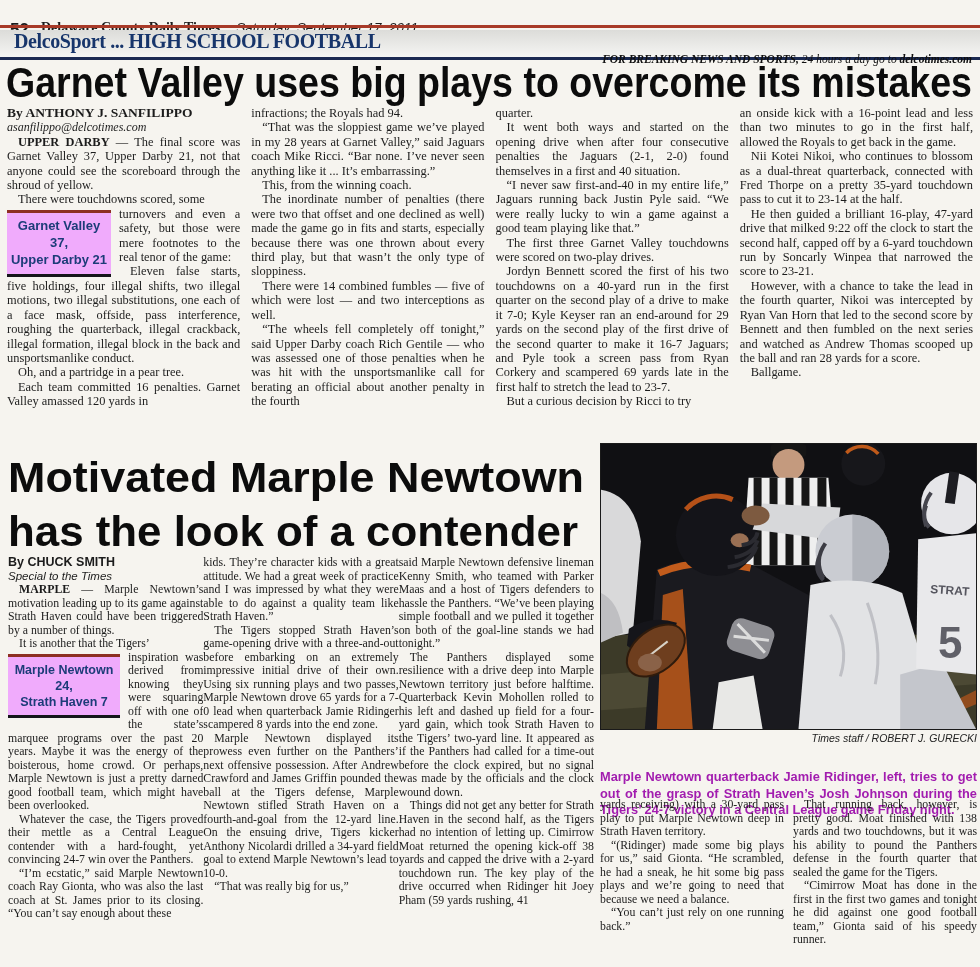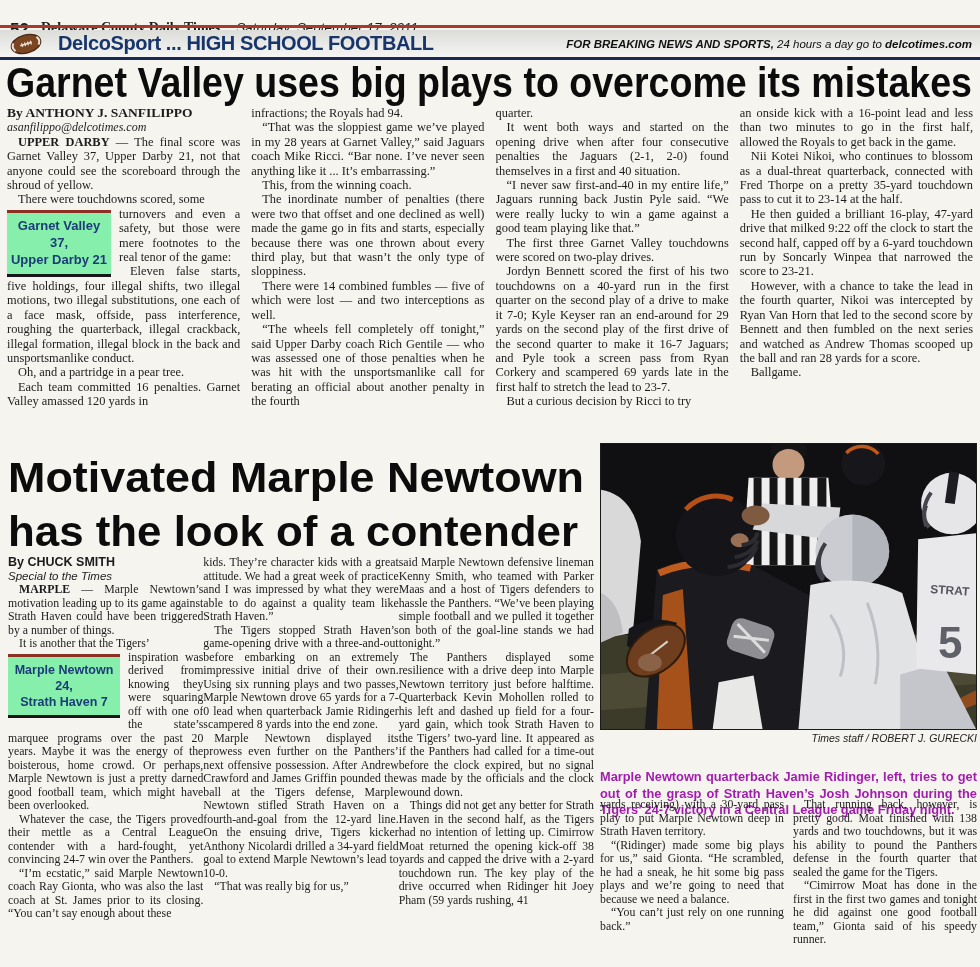--- a/index.html
+++ b/index.html
@@ -11,21 +11,21 @@
   .phead{position:absolute;top:20px;left:10px;right:10px;height:20px;display:flex;align-items:flex-start;
          font-family:"Liberation Sans",sans-serif;}
   .pnum{font-size:17px;font-weight:bold;}
   .mast{font-size:14px;font-weight:bold;margin-left:12px;font-family:Liberation Serif, serif;}
   .pdate{font-size:13.5px;font-style:italic;margin-left:16px;}
   .redrule{position:absolute;top:25px;left:0;width:980px;height:3px;background:#a83a28;}
 
   
   .banner{position:absolute;top:30px;left:0;width:980px;height:27px;
           background:linear-gradient(#dcdcd9,#f5f5f3);border-bottom:3px solid #1b2a52;
-          display:flex;align-items:center;font-family:Liberation Sans, sans-serif;}
+          display:flex;font-family:Liberation Serif, serif;flex-direction:column;}
   .bantitle{color:#17356b;font-weight:bold;font-size:20px;letter-spacing:-0.4px;margin-left:14px;}
   .bantag{margin-left:auto;margin-right:8px;font-style:italic;font-size:11.5px;color:#111;}
   .bantag b{font-weight:800;}
   .fball{margin-left:8px;width:36px;height:24px;}
 
   
   .h1wrap{position:absolute;top:59px;left:4px;}
   .h2wrap{position:absolute;top:451px;left:6px;}
   svg text.head{font-family:"Liberation Sans",sans-serif;font-weight:bold;fill:#0c0c0c;}
 
@@ -34,21 +34,21 @@
   .col{flex:1;overflow:hidden;text-align:justify;}
   .a1 .col{font-size:12.4px;line-height:14.4px;}
   .a2 .col{font-size:11.8px;line-height:13.5px;}
   .col p{margin:0;}
   .col p.ind{text-indent:11px;}
   .byline1{font-family:"Liberation Serif",serif;font-weight:bold;font-size:13.5px;text-indent:0;}
   .email1{font-style:italic;font-size:12px;margin-bottom:2px;}
   .byline2{font-family:"Liberation Sans",sans-serif;font-weight:bold;font-size:12.5px;}
   .special2{font-family:"Liberation Sans",sans-serif;font-style:italic;font-size:11.5px;margin-bottom:2px;}
 
-  .scorebox{float:left;background:#86efac;border-top:3px solid #8d2f22;border-bottom:3px solid #15151a;
+  .scorebox{float:left;background:#f0abfc;border-top:3px solid #8d2f22;border-bottom:3px solid #15151a;
             text-align:center;font-family:"Liberation Sans",sans-serif;font-weight:bold;color:#1c3c78;
             padding:5px 2px;margin:3px 8px 2px 0;line-height:1.3;}
   .sb1{width:100px;font-size:13px;}
   .sb2{width:108px;font-size:12.5px;}
 
   .a1{top:106px;left:7px;width:966px;height:349px;gap:11px;}
   .a2L{top:556px;left:8px;width:586px;height:408px;}
   .a2R{top:798px;left:600px;width:377px;height:166px;gap:9px;}
 
   

